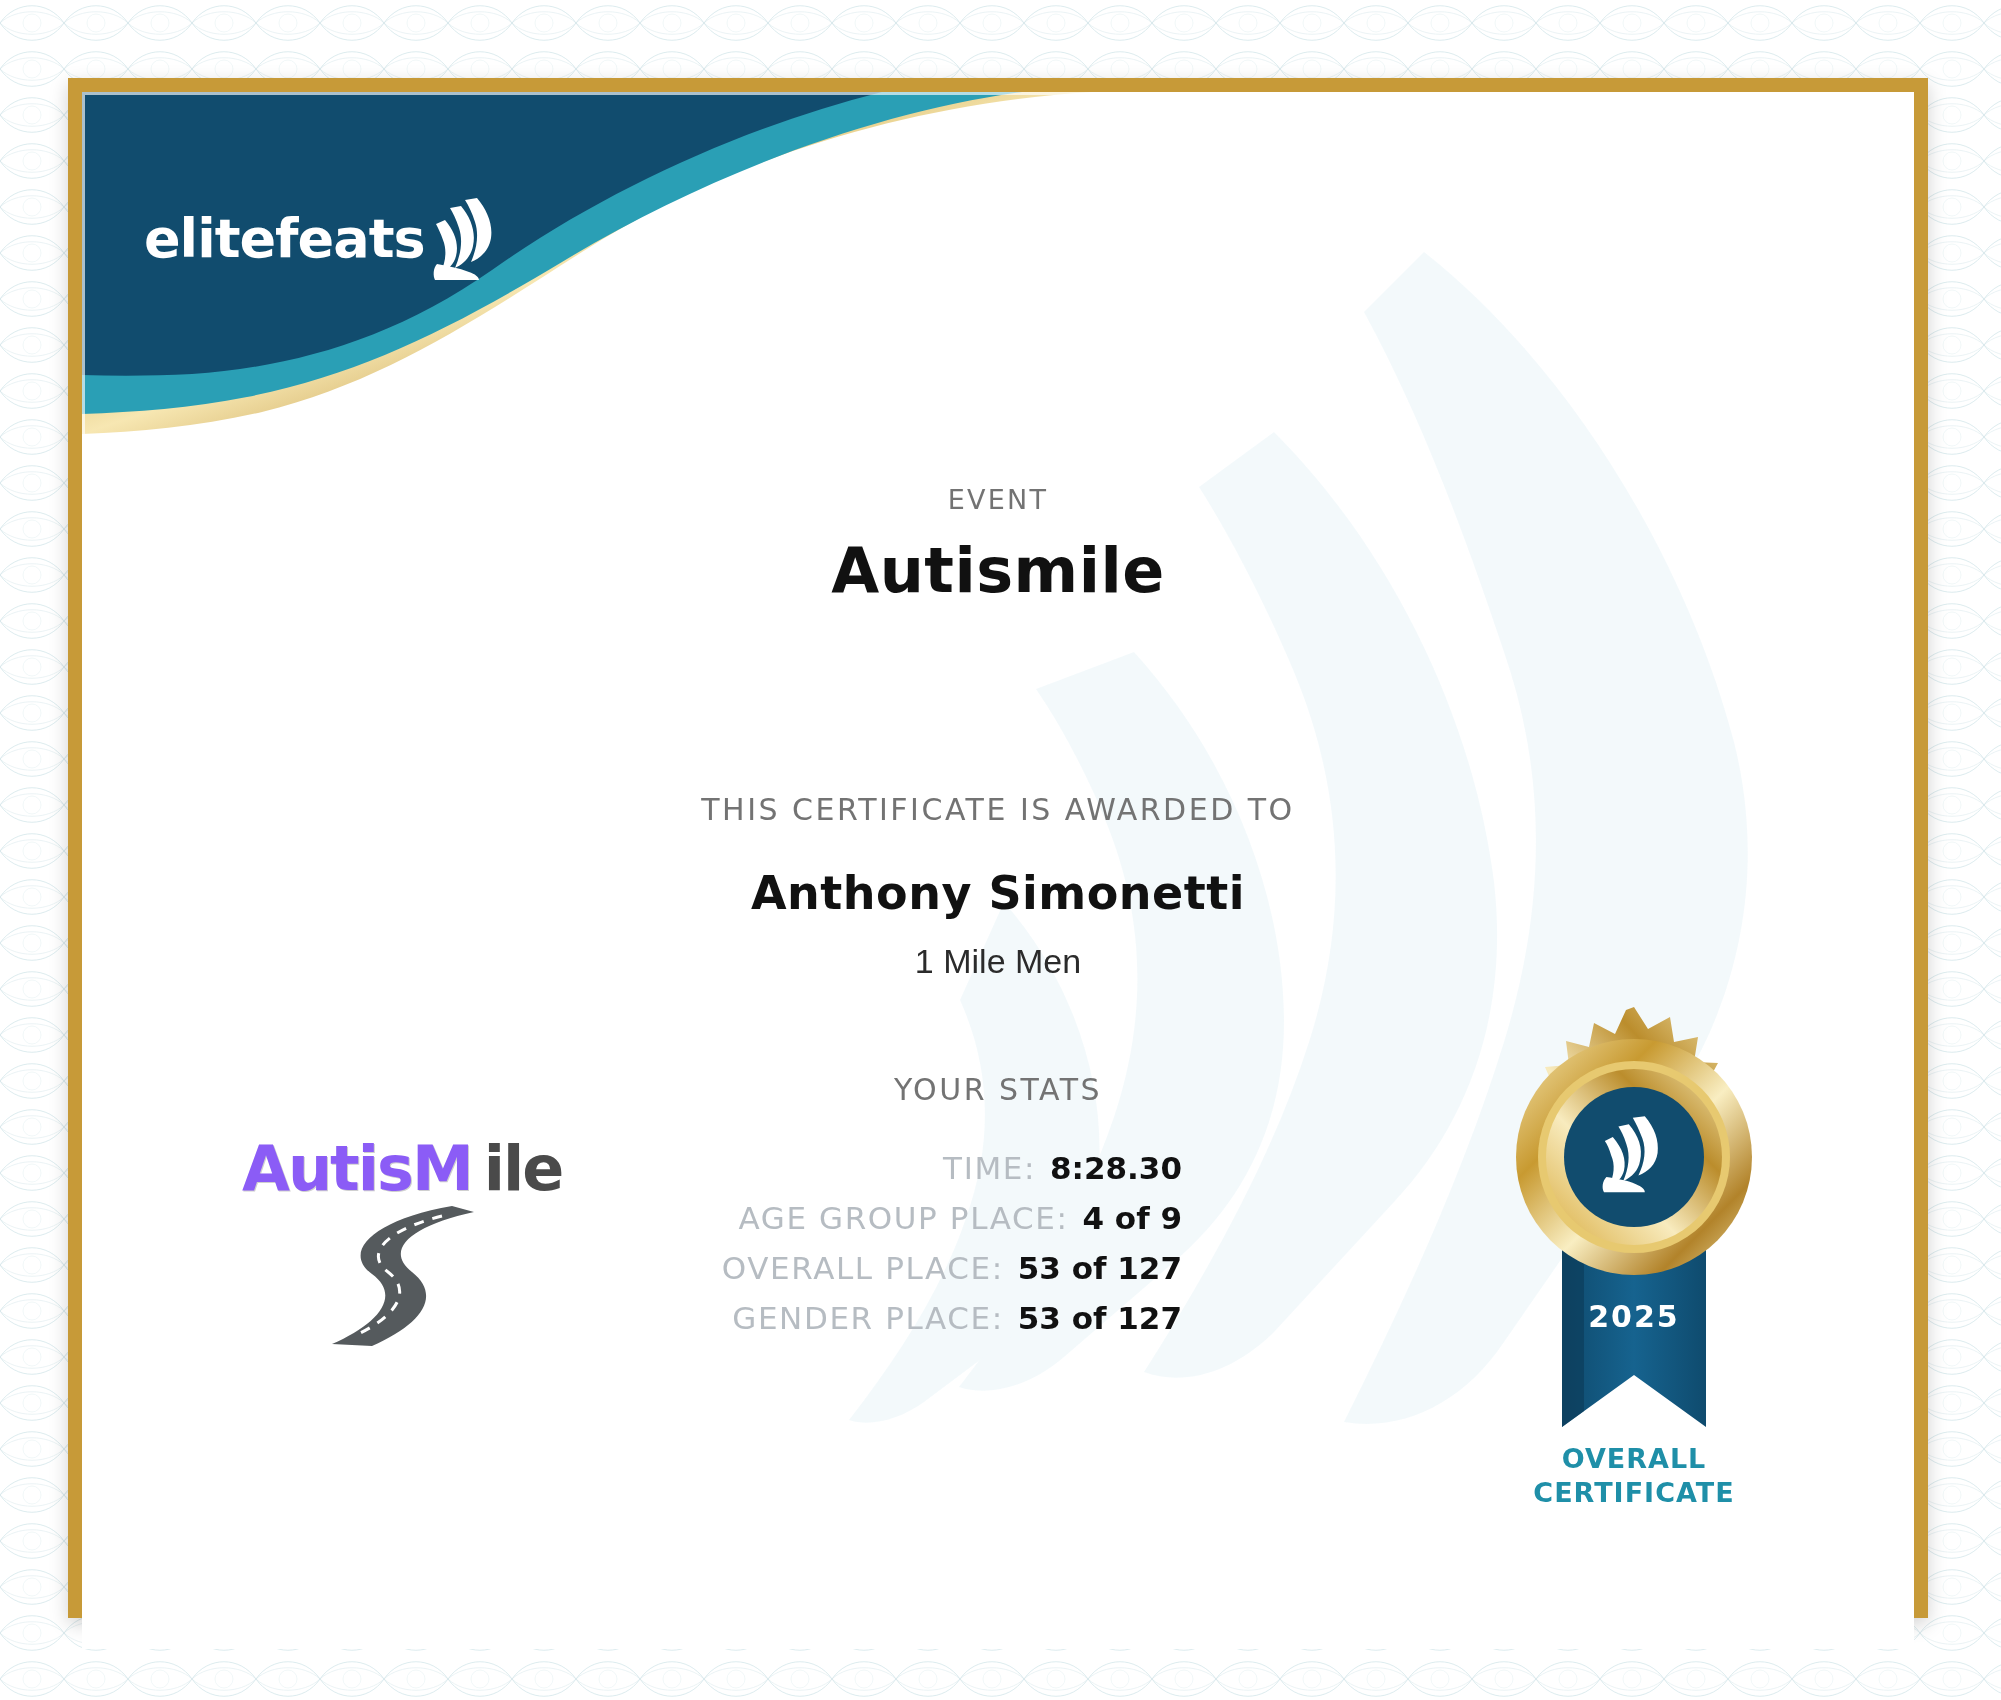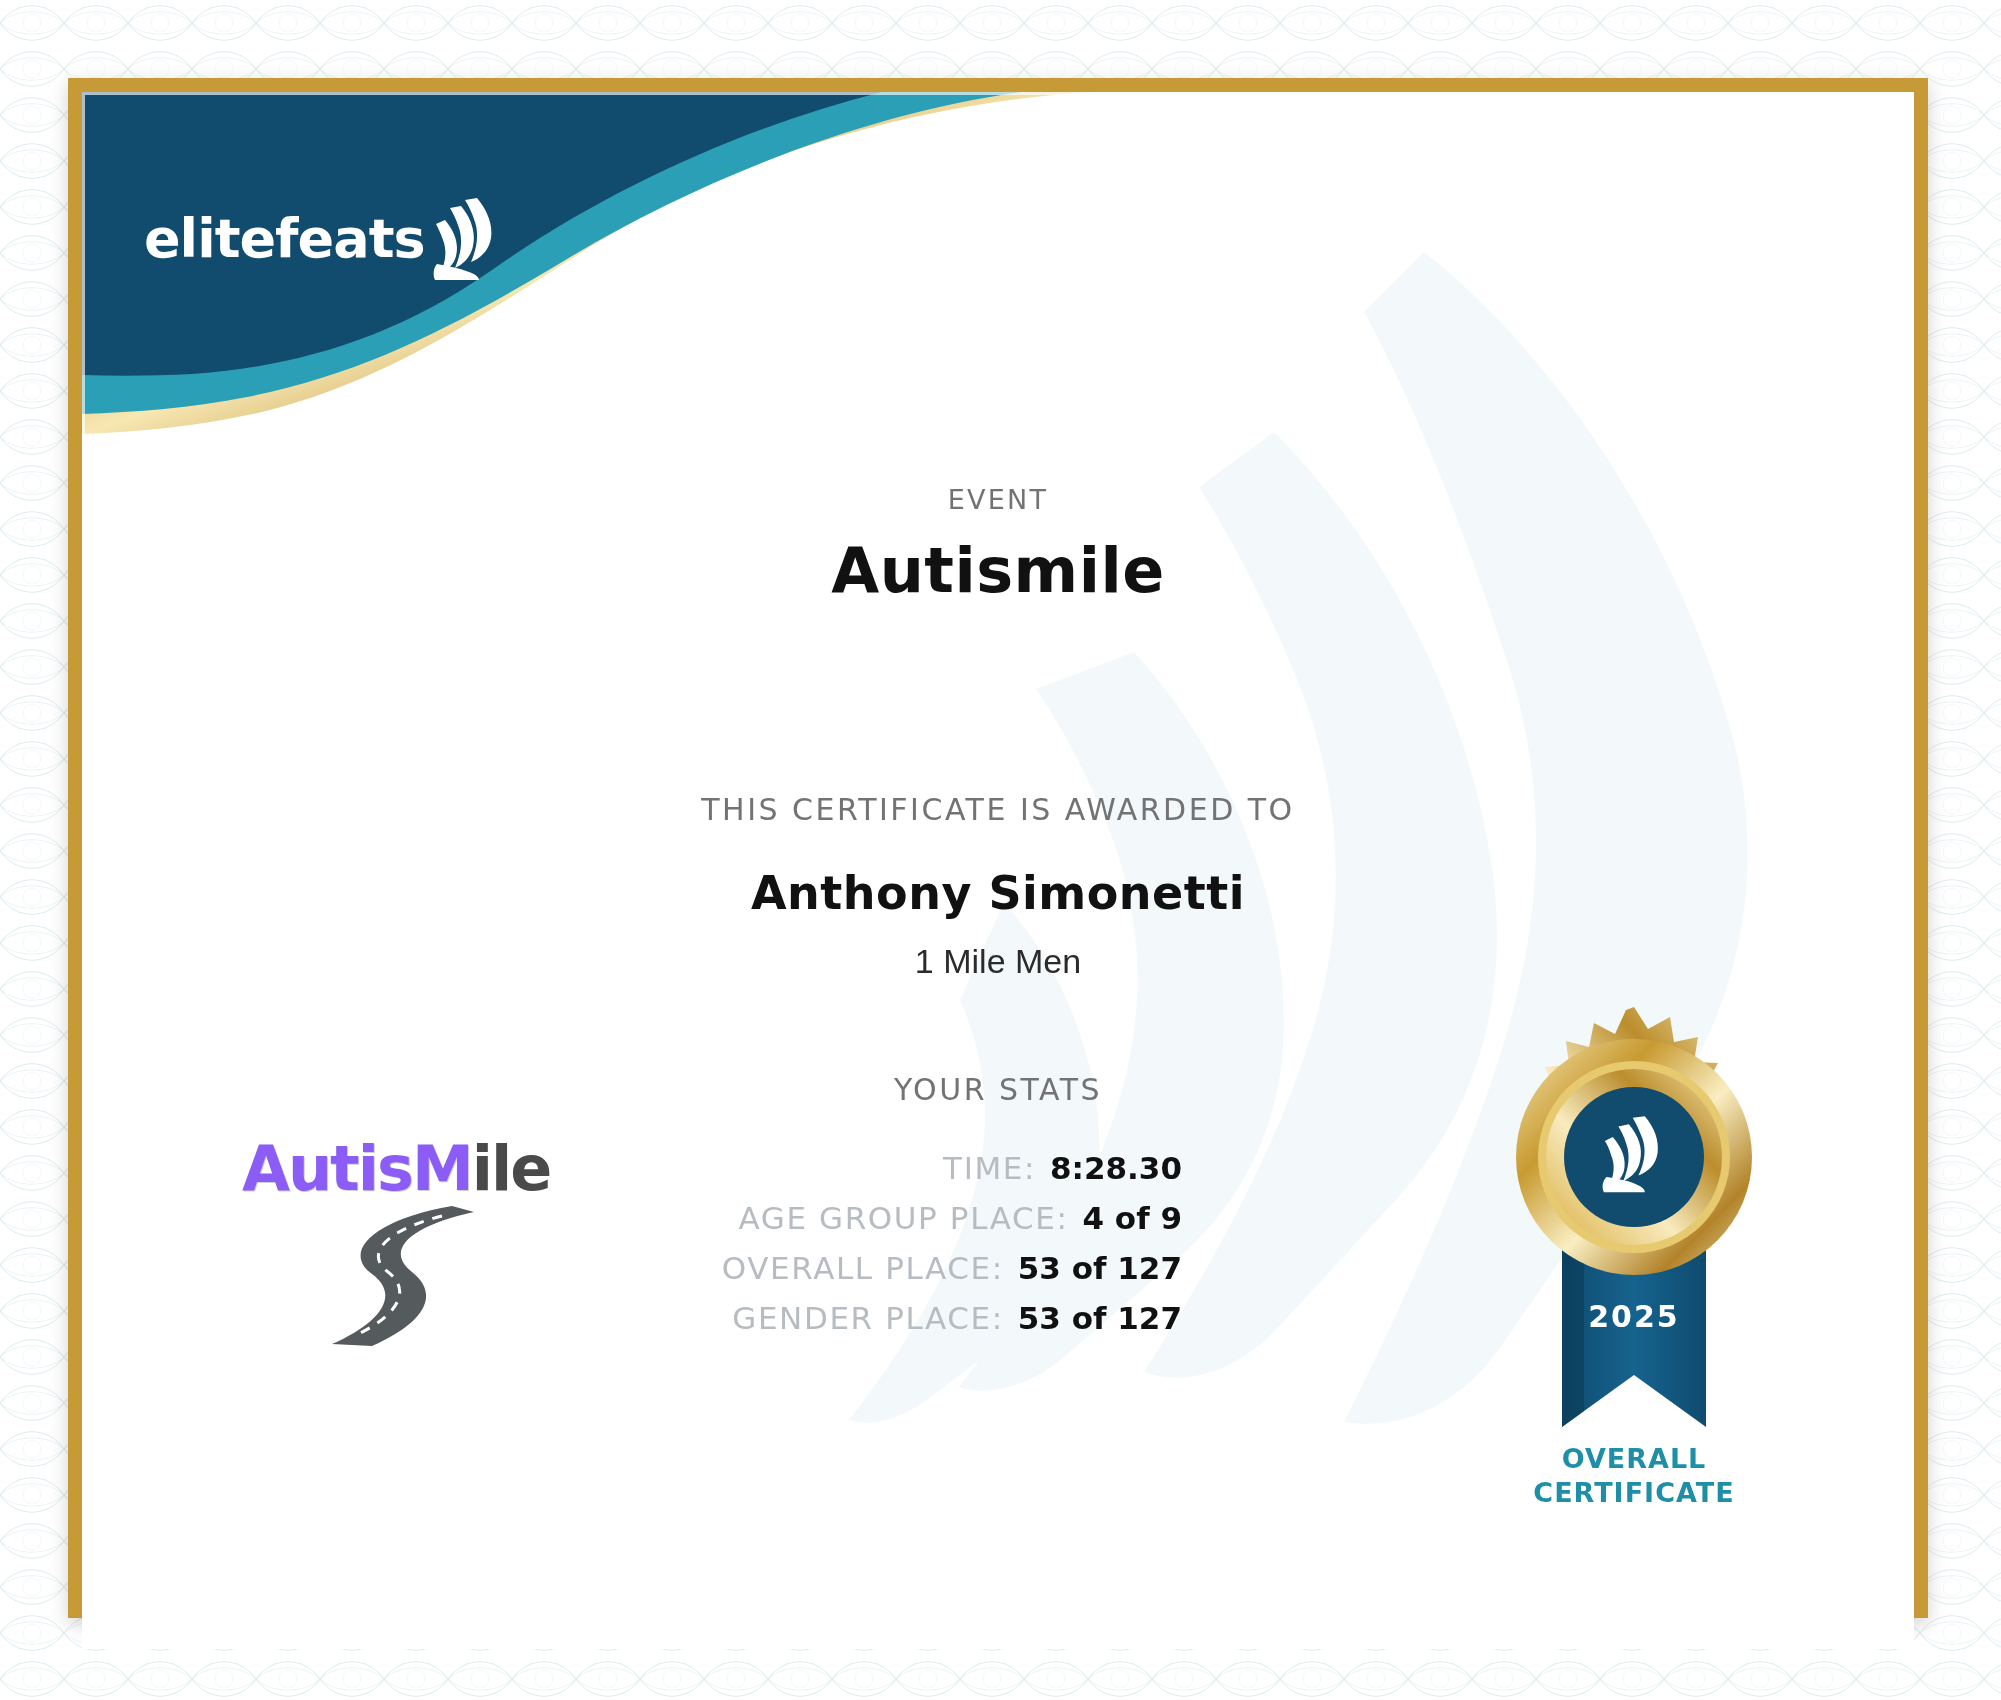--- a/index.html
+++ b/index.html
@@ -166,21 +166,21 @@
   .event-logo-text {
     position: absolute;
     left: 0;
     top: 0;
     font-family: "DejaVu Sans", sans-serif;
     font-size: 62px;
     font-weight: bold;
     letter-spacing: -2px;
   }
   .el-light { color: #8b5cf6; text-shadow: 1px 1px 0 #cfcfcf; }
-  .el-dark  { color: #4a4a4a; }
+  .el-dark  { color: #4a4a4a; margin-left: 12px; }
 
   
   .badge {
     position: absolute;
     right: 130px;
     top: 905px;
     width: 300px;
     height: 480px;
   }
   .badge-caption {

